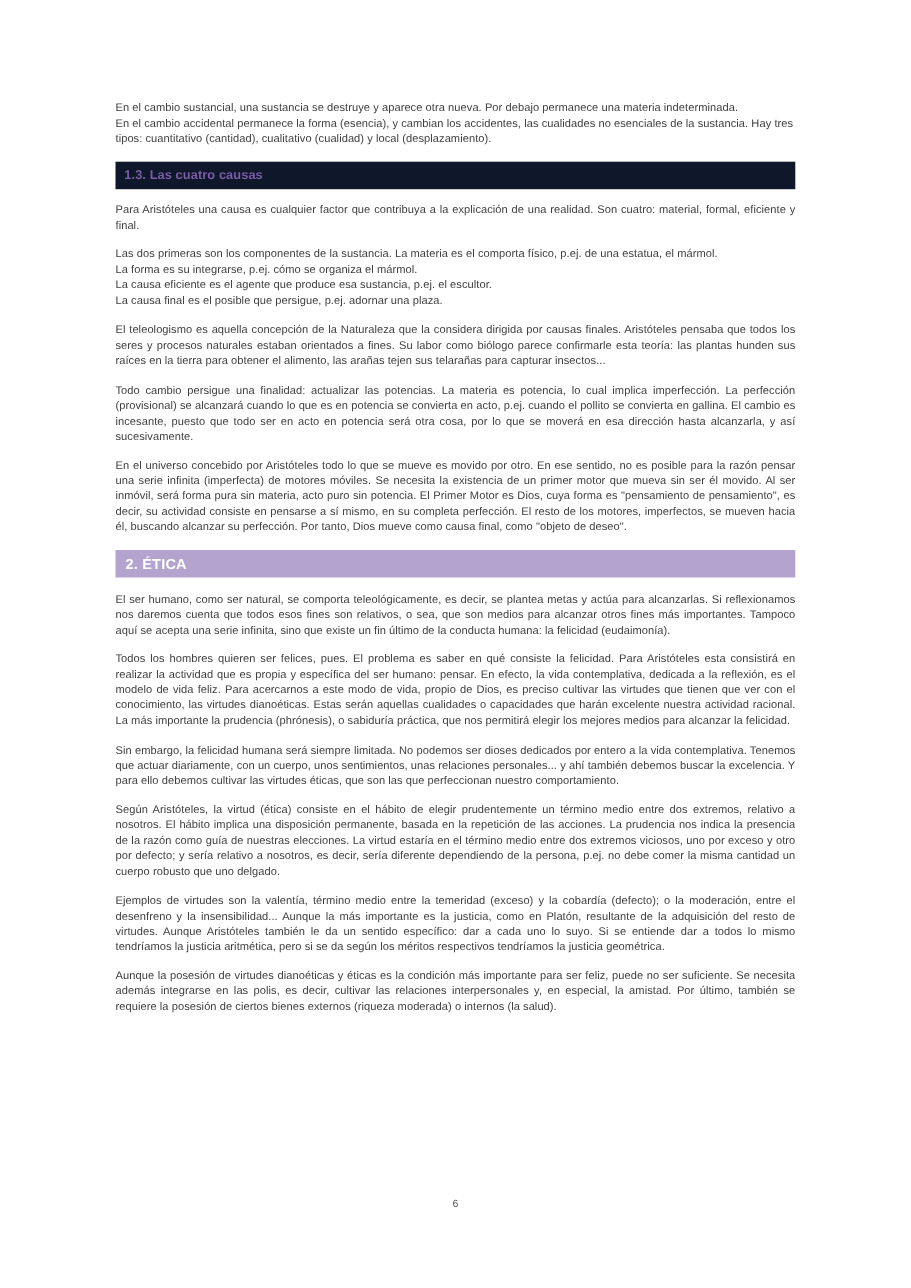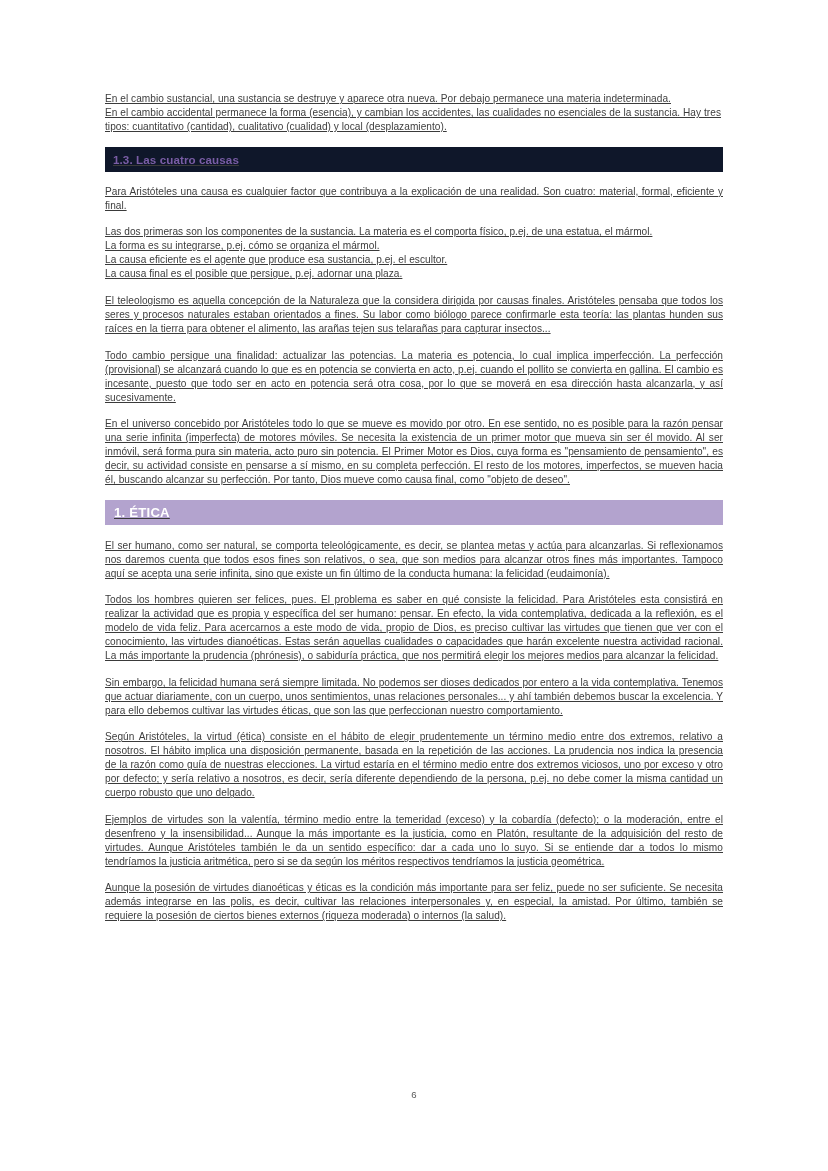--- a/index.html
+++ b/index.html
@@ -24,21 +24,20 @@
     width: 828px;
     height: 1171px;
     background: #ffffff;
   }
 
   .content {
     position: absolute;
     left: 105px;
     top: 92px;
     width: 618px;
-    text-decoration: underline;
   }
 
   
   .para {
     font-size: 10.1px;
     line-height: 14.0px;
     color: #3d3d3d;
     text-align: justify;
     margin: 0 0 12.5px 0;
     letter-spacing: 0.05px;
@@ -109,21 +108,21 @@
       <span class="ln">La forma es su integrarse, p.ej. cómo se organiza el mármol.</span>
       <span class="ln">La causa eficiente es el agente que produce esa sustancia, p.ej. el escultor.</span>
       <span class="ln">La causa final es el posible que persigue, p.ej. adornar una plaza.</span>
     </p>
 
 
     <p class="para">El teleologismo es aquella concepción de la Naturaleza que la considera dirigida por causas finales. Aristóteles pensaba que todos los seres y procesos naturales estaban orientados a fines. Su labor como biólogo parece confirmarle esta teoría: las plantas hunden sus raíces en la tierra para obtener el alimento, las arañas tejen sus telarañas para capturar insectos...</p>
     <p class="para">Todo cambio persigue una finalidad: actualizar las potencias. La materia es potencia, lo cual implica imperfección. La perfección (provisional) se alcanzará cuando lo que es en potencia se convierta en acto, p.ej. cuando el pollito se convierta en gallina. El cambio es incesante, puesto que todo ser en acto en potencia será otra cosa, por lo que se moverá en esa dirección hasta alcanzarla, y así sucesivamente.</p>
     <p class="para">En el universo concebido por Aristóteles todo lo que se mueve es movido por otro. En ese sentido, no es posible para la razón pensar una serie infinita (imperfecta) de motores móviles. Se necesita la existencia de un primer motor que mueva sin ser él movido. Al ser inmóvil, será forma pura sin materia, acto puro sin potencia. El Primer Motor es Dios, cuya forma es "pensamiento de pensamiento", es decir, su actividad consiste en pensarse a sí mismo, en su completa perfección. El resto de los motores, imperfectos, se mueven hacia él, buscando alcanzar su perfección. Por tanto, Dios mueve como causa final, como "objeto de deseo".</p>
 
-    <h1 class="mainhead">1. ÉTICA</h1>
+    <h1 class="mainhead">2. ÉTICA</h1>
 
     <p class="para">El ser humano, como ser natural, se comporta teleológicamente, es decir, se plantea metas y actúa para alcanzarlas. Si reflexionamos nos daremos cuenta que todos esos fines son relativos, o sea, que son medios para alcanzar otros fines más importantes. Tampoco aquí se acepta una serie infinita, sino que existe un fin último de la conducta humana: la felicidad (eudaimonía).</p>
     <p class="para">Todos los hombres quieren ser felices, pues. El problema es saber en qué consiste la felicidad. Para Aristóteles esta consistirá en realizar la actividad que es propia y específica del ser humano: pensar. En efecto, la vida contemplativa, dedicada a la reflexión, es el modelo de vida feliz. Para acercarnos a este modo de vida, propio de Dios, es preciso cultivar las virtudes que tienen que ver con el conocimiento, las virtudes dianoéticas. Estas serán aquellas cualidades o capacidades que harán excelente nuestra actividad racional. La más importante la prudencia (phrónesis), o sabiduría práctica, que nos permitirá elegir los mejores medios para alcanzar la felicidad.</p>
     <p class="para">Sin embargo, la felicidad humana será siempre limitada. No podemos ser dioses dedicados por entero a la vida contemplativa. Tenemos que actuar diariamente, con un cuerpo, unos sentimientos, unas relaciones personales... y ahí también debemos buscar la excelencia. Y para ello debemos cultivar las virtudes éticas, que son las que perfeccionan nuestro comportamiento.</p>
     <p class="para">Según Aristóteles, la virtud (ética) consiste en el hábito de elegir prudentemente un término medio entre dos extremos, relativo a nosotros. El hábito implica una disposición permanente, basada en la repetición de las acciones. La prudencia nos indica la presencia de la razón como guía de nuestras elecciones. La virtud estaría en el término medio entre dos extremos viciosos, uno por exceso y otro por defecto; y sería relativo a nosotros, es decir, sería diferente dependiendo de la persona, p.ej. no debe comer la misma cantidad un cuerpo robusto que uno delgado.</p>
     <p class="para">Ejemplos de virtudes son la valentía, término medio entre la temeridad (exceso) y la cobardía (defecto); o la moderación, entre el desenfreno y la insensibilidad... Aunque la más importante es la justicia, como en Platón, resultante de la adquisición del resto de virtudes. Aunque Aristóteles también le da un sentido específico: dar a cada uno lo suyo. Si se entiende dar a todos lo mismo tendríamos la justicia aritmética, pero si se da según los méritos respectivos tendríamos la justicia geométrica.</p>
     <p class="para">Aunque la posesión de virtudes dianoéticas y éticas es la condición más importante para ser feliz, puede no ser suficiente. Se necesita además integrarse en las polis, es decir, cultivar las relaciones interpersonales y, en especial, la amistad. Por último, también se requiere la posesión de ciertos bienes externos (riqueza moderada) o internos (la salud).</p>
 
   </div>
 

